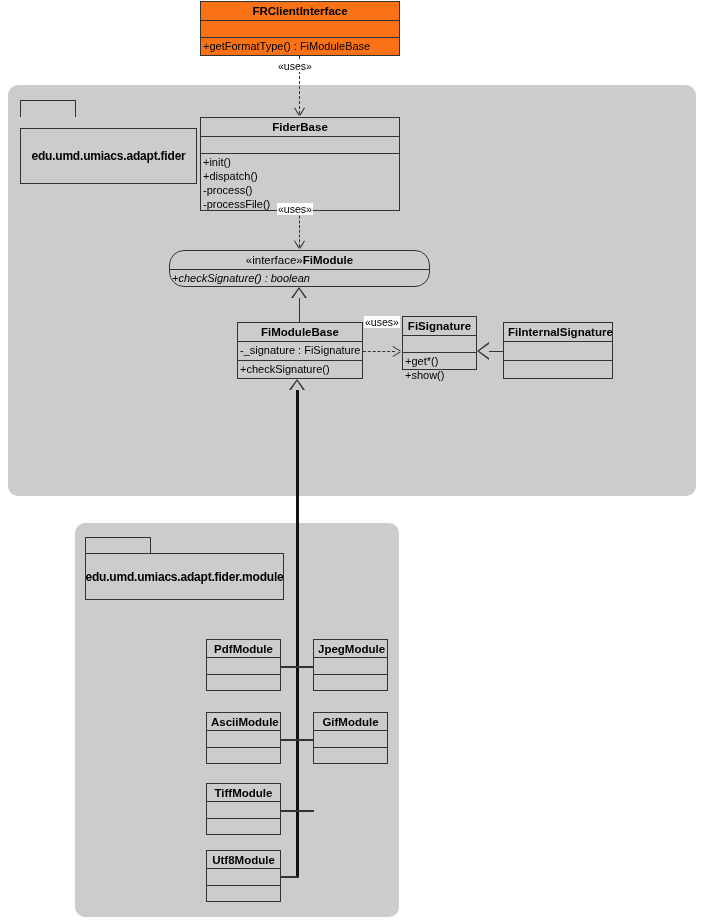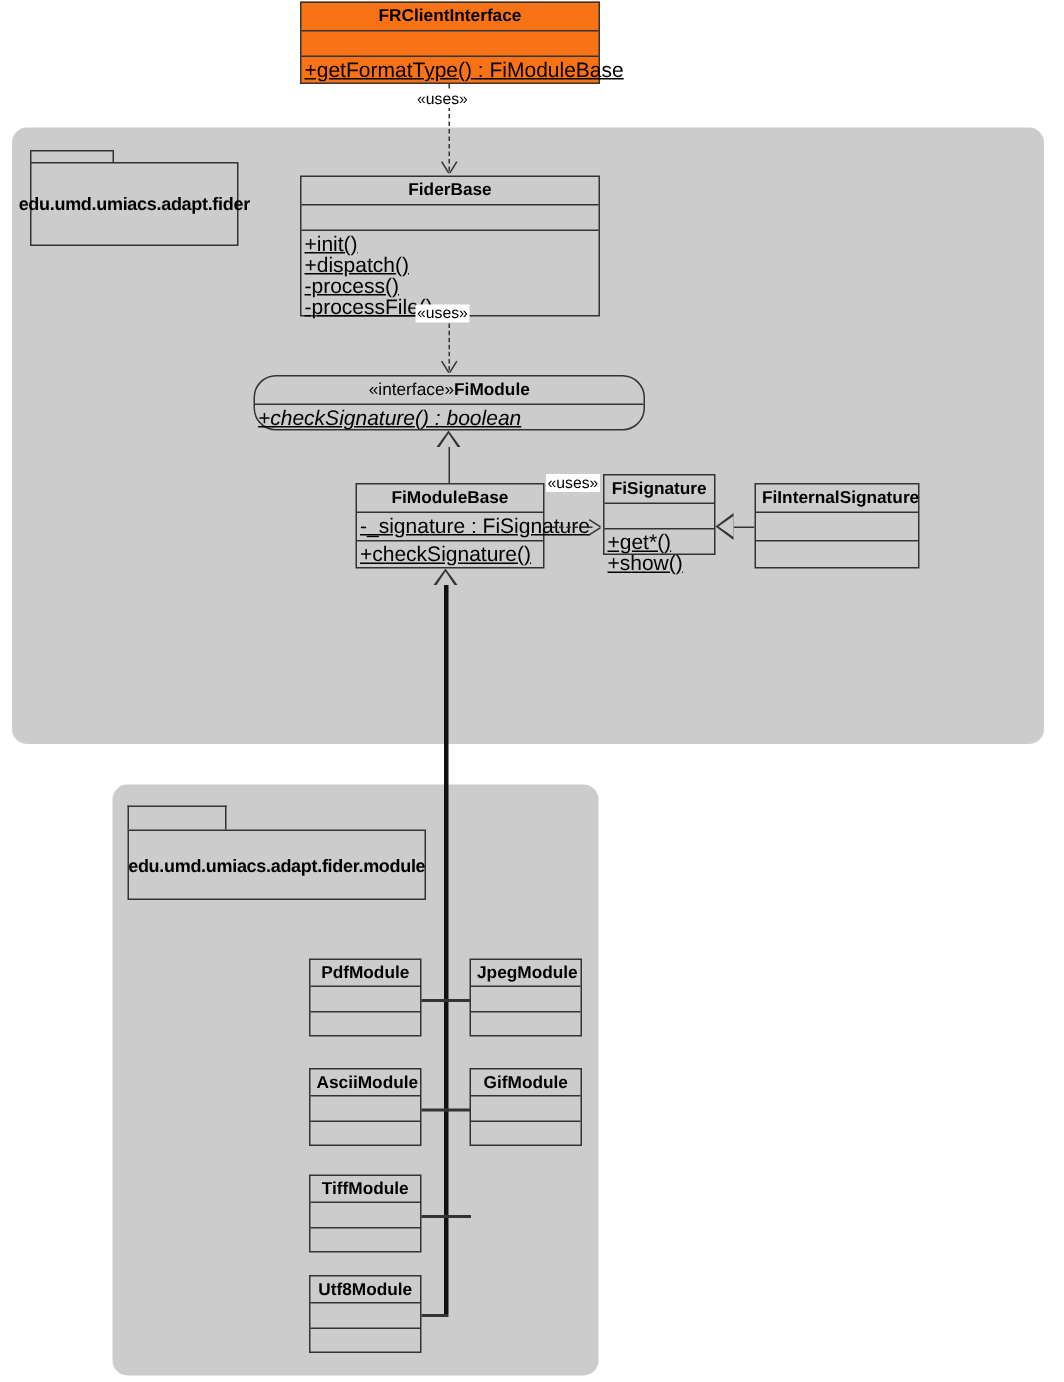--- a/index.html
+++ b/index.html
@@ -30,22 +30,22 @@
   .cls{position:absolute;border:1px solid #333333;box-sizing:border-box;background:#cccccc;}
   .cls.onwhite{background:#f97316;}
   .cls .name{
     border-bottom:1px solid #333333;text-align:center;font-size:11.5px;font-weight:bold;
     padding:2px 4px;line-height:14px;color:#000;box-sizing:border-box;
   }
   .cls .name .stereo{font-weight:normal;font-style:normal;}
   .cls .name.iface{font-weight:normal;}
   .cls .name.iface b{font-weight:bold;}
   .cls .comp{
-    border-bottom:1px solid #333333;font-size:14px;line-height:14px;color:#000;
-    padding:1px 2px;box-sizing:border-box;text-decoration:underline;
+    border-bottom:1px solid #333333;font-size:11px;line-height:14px;color:#000;
+    padding:1px 2px;box-sizing:border-box;
   }
   .cls .comp:last-child{border-bottom:none;}
   .cls .comp.empty{padding:0;}
   .cls .comp .ln{display:block;white-space:nowrap;}
   .cls .comp .it{font-style:italic;}
 
   
   .vline{position:absolute;background:#333333;width:1px;}
   .hline{position:absolute;background:#333333;height:1px;}
   .thick-v{position:absolute;background:#111111;width:3px;}
@@ -114,21 +114,21 @@
       <span class="ln">+getFormatType() : FiModuleBase</span>
     </div>
   </div>
 
   <div class="dashv" style="left:299px;top:56px;height:58px;"></div>
   <div class="arrow-down" style="left:294px;top:108px;"></div>
   <div class="stlabel" style="left:277px;top:60px;">«uses»</div>
 
   <div class="pkg" style="left:20px;top:100px;width:157px;height:72px;">
     <div class="tab" style="width:56px;"></div>
-    <div class="body" style="top:8px;width:139px;height:56px;">
+    <div class="body" style="top:28px;width:177px;height:56px;">
       <span>edu.umd.umiacs.adapt.fider</span>
     </div>
   </div>
 
   <div class="cls" style="left:200px;top:117px;width:200px;height:94px;">
     <div class="name" style="height:19px;">FiderBase</div>
     <div class="comp empty" style="height:17px;"></div>
     <div class="comp" style="height:56px;">
       <span class="ln">+init()</span>
       <span class="ln">+dispatch()</span>

